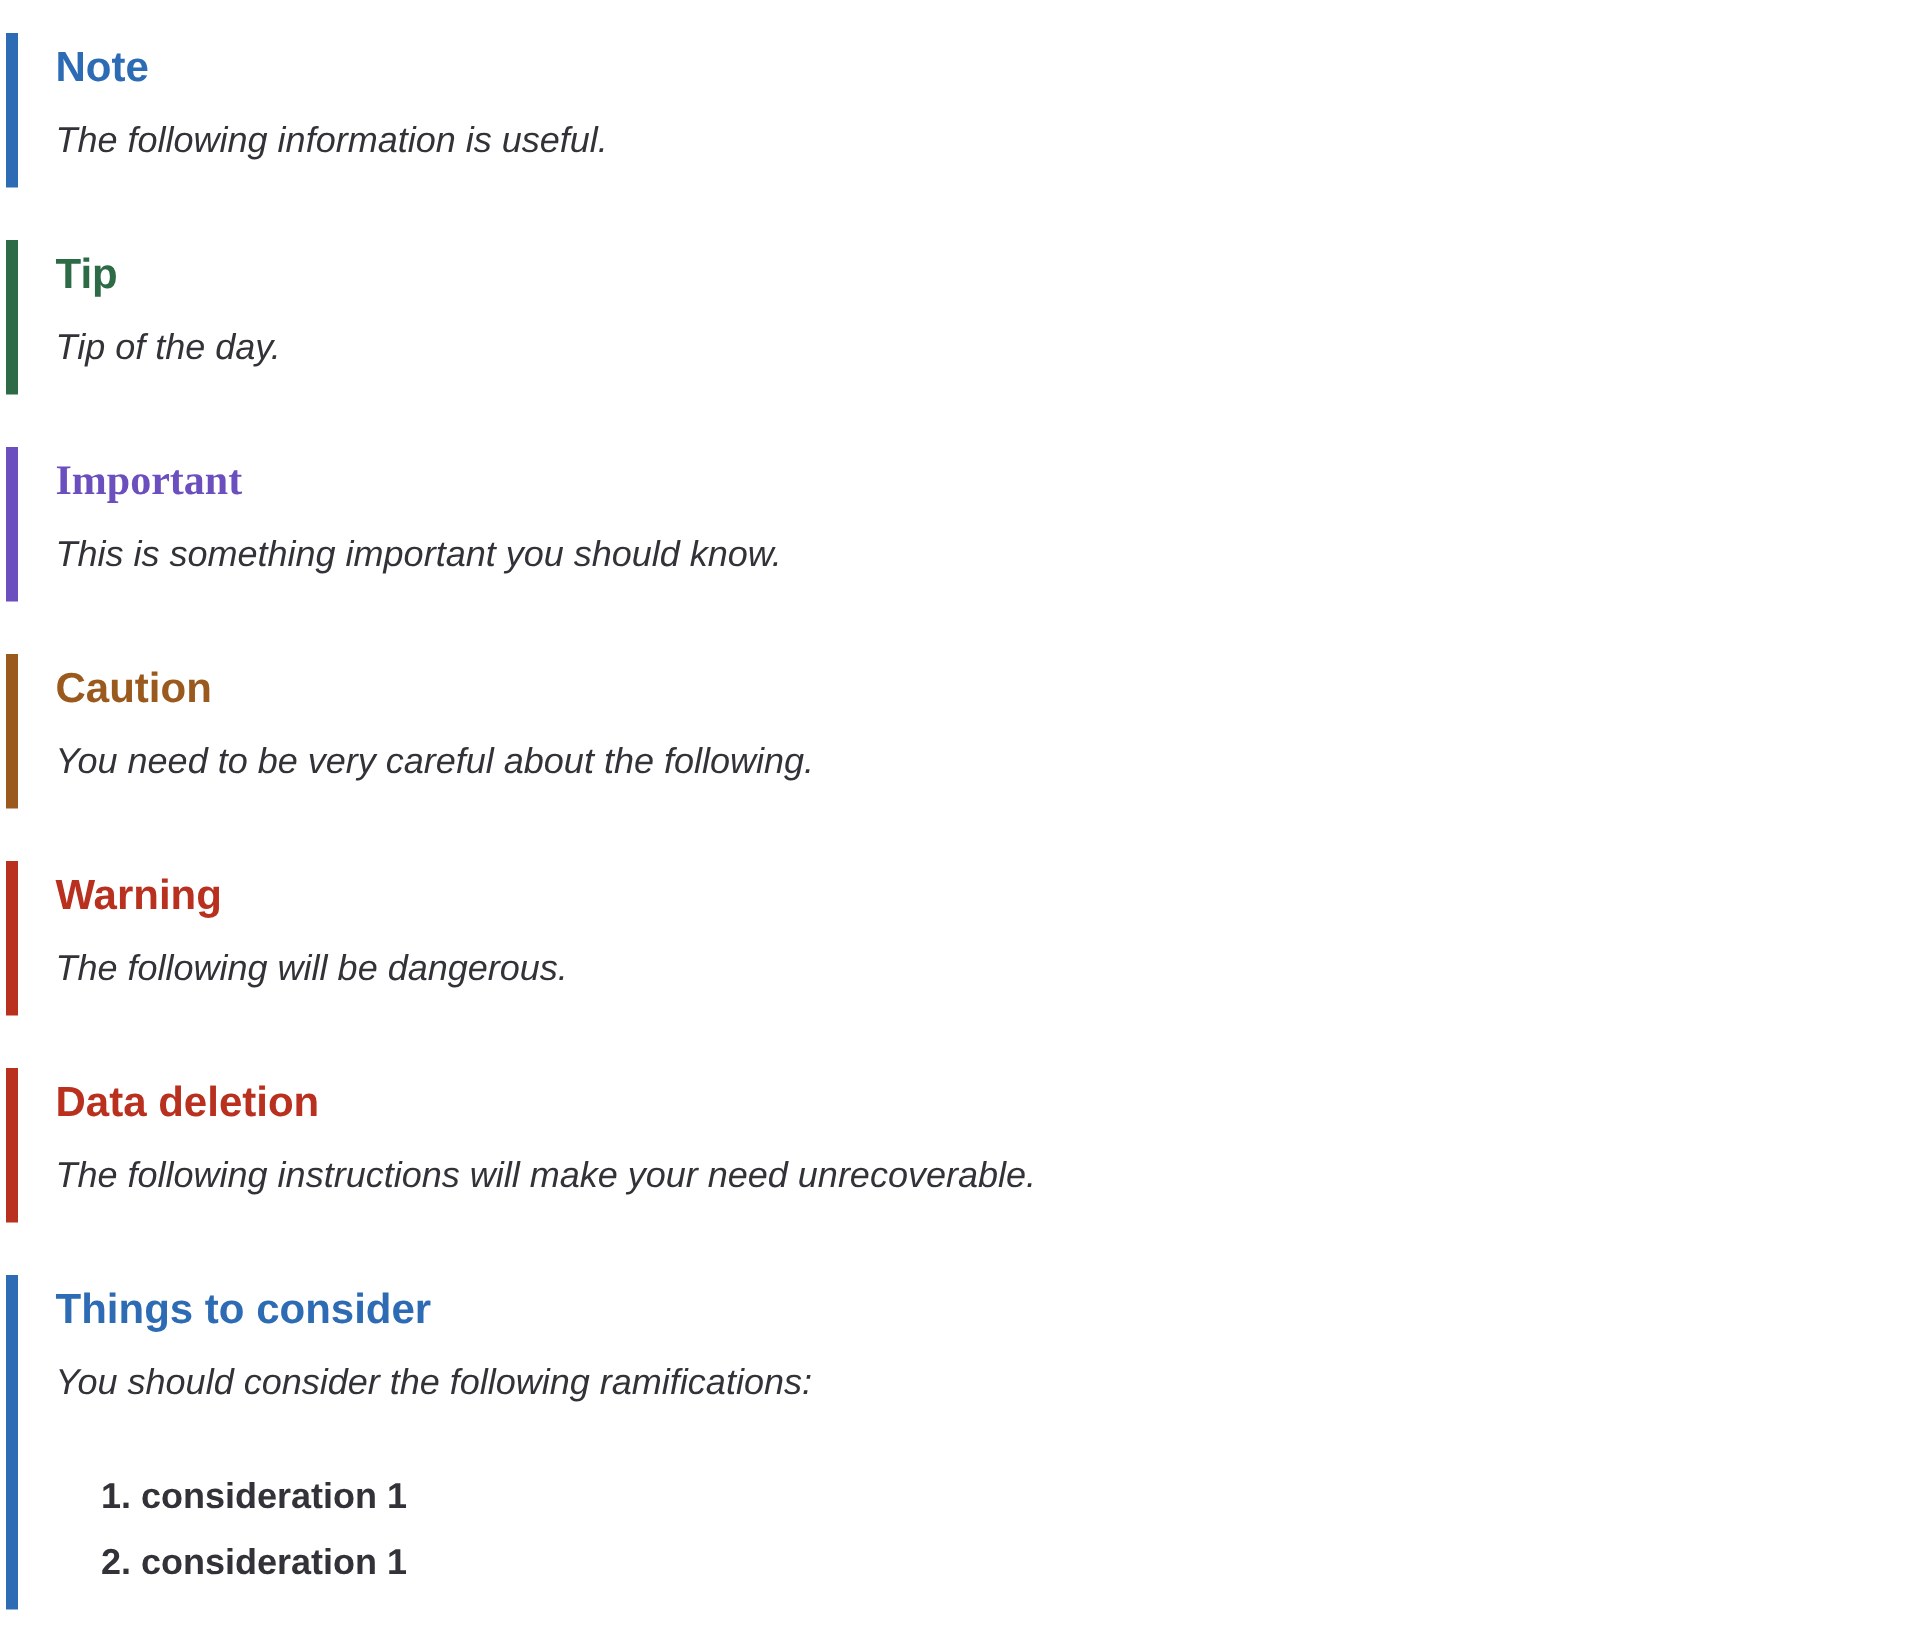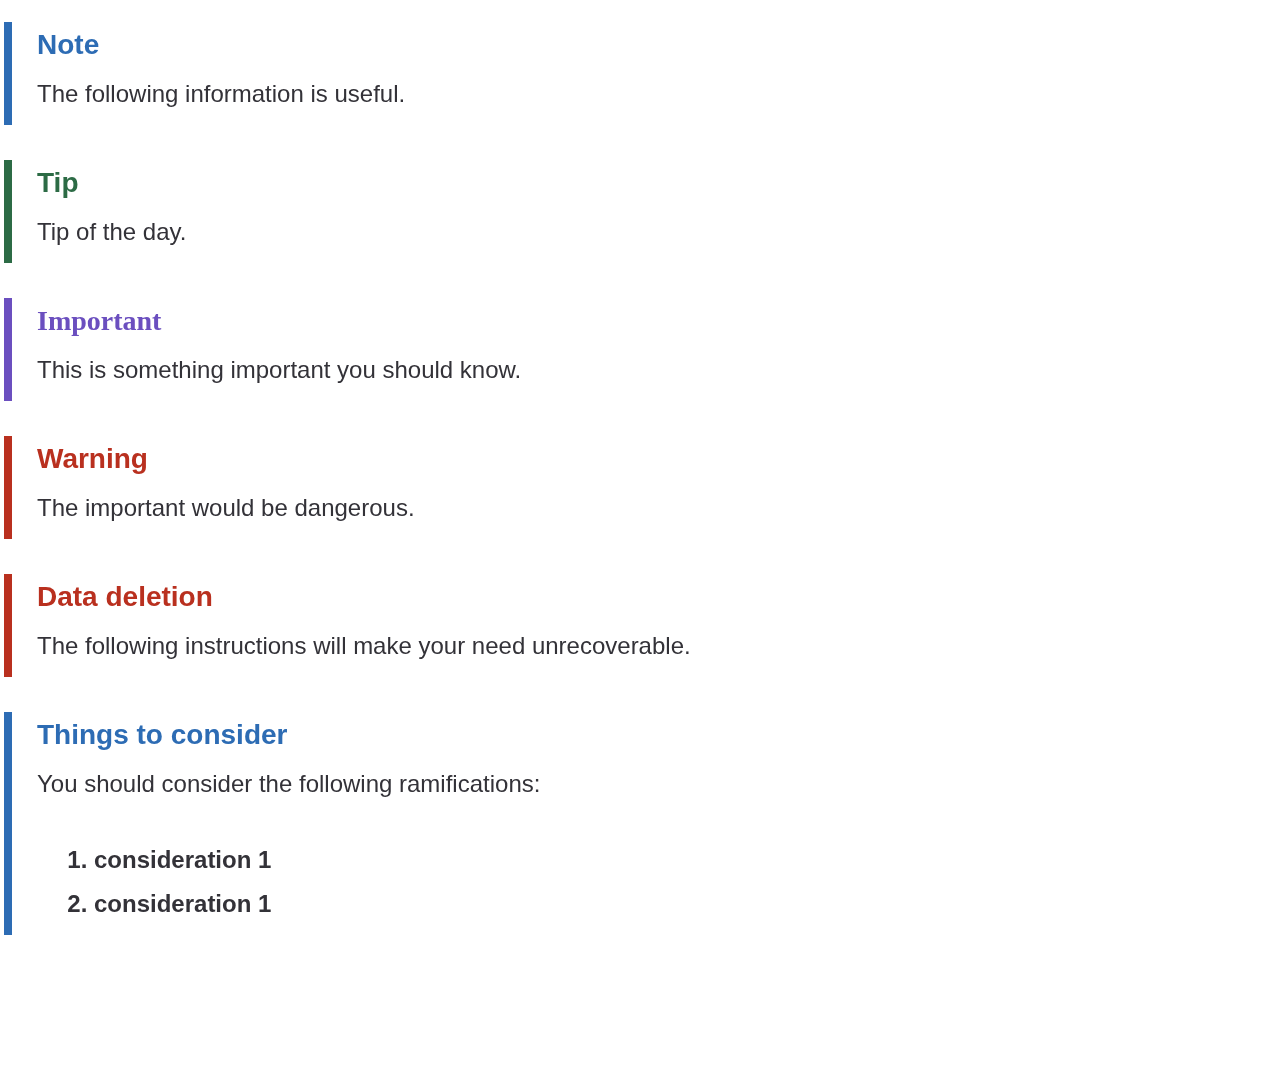--- a/index.html
+++ b/index.html
@@ -30,20 +30,21 @@
     font-size: 28px;
     line-height: 34px;
     font-weight: 700;
     margin: 0 0 15px 0;
   }
   .admonition-body {
     font-size: 24px;
     line-height: 34px;
     margin: 0;
     color: #333238;
+    font-style: italic;
   }
   .admonition-list {
     margin: 42px 0 0 0;
     padding-left: 57px;
     font-size: 24px;
     line-height: 34px;
     color: #333238;
   }
   .admonition-list li {
     margin-bottom: 10px;
@@ -63,23 +64,27 @@
     <p class="admonition-body">The following information is useful.</p>
   </section>
     <section class="admonition" style="border-left-color: rgb(44, 107, 69);">
     <h2 class="admonition-title" style="color: rgb(44, 107, 69);">Tip</h2>
     <p class="admonition-body">Tip of the day.</p>
   </section>
     <section class="admonition" style="border-left-color: rgb(107, 79, 191);">
     <h2 class="admonition-title" style="color: rgb(107, 79, 191); font-family: Liberation Serif, serif;">Important</h2>
     <p class="admonition-body">This is something important you should know.</p>
   </section>
+    <section class="admonition" style="border-left-color: rgb(155, 90, 29);">
+    <h2 class="admonition-title" style="color: rgb(155, 90, 29);">Caution</h2>
+    <p class="admonition-body">You need to be very careful about the following.</p>
+  </section>
     <section class="admonition" style="border-left-color: rgb(185, 48, 31);">
     <h2 class="admonition-title" style="color: rgb(185, 48, 31);">Warning</h2>
-    <p class="admonition-body">The important would be dangerous.</p>
+    <p class="admonition-body">The following will be dangerous.</p>
   </section>
     <section class="admonition" style="border-left-color: rgb(185, 48, 31);">
     <h2 class="admonition-title" style="color: rgb(185, 48, 31);">Data deletion</h2>
     <p class="admonition-body">The following instructions will make your need unrecoverable.</p>
   </section>
     <section class="admonition" style="border-left-color: rgb(45, 108, 180);">
     <h2 class="admonition-title" style="color: rgb(45, 108, 180);">Things to consider</h2>
     <p class="admonition-body">You should consider the following ramifications:</p>
   <ol class="admonition-list">
         <li>consideration 1</li>

